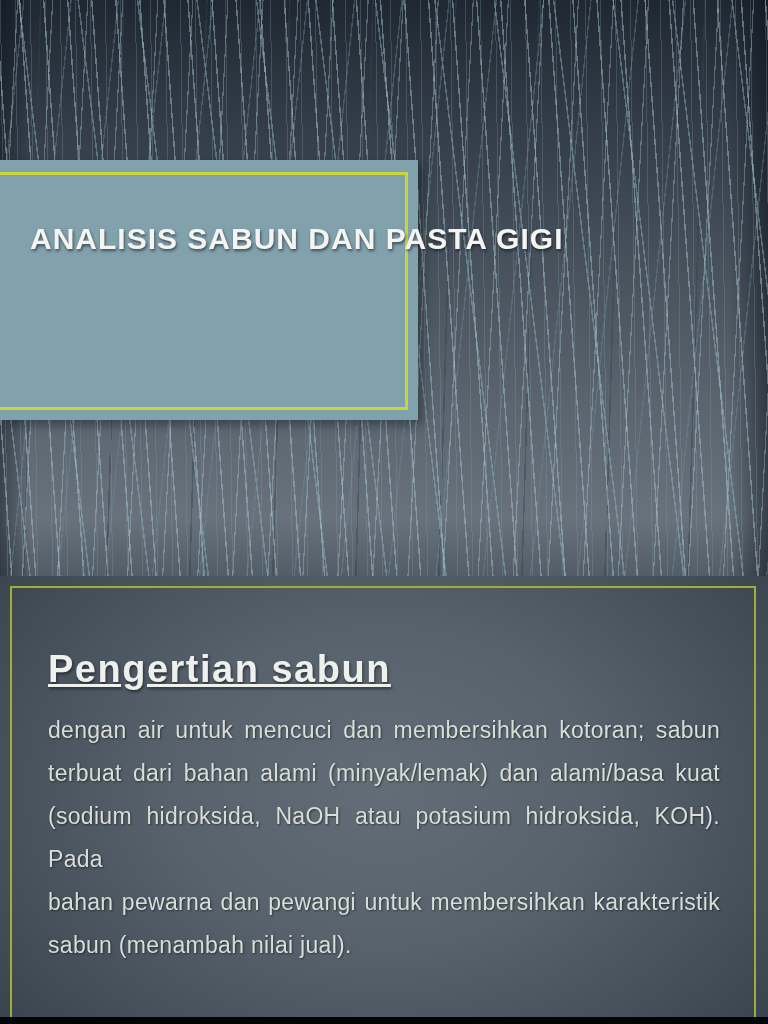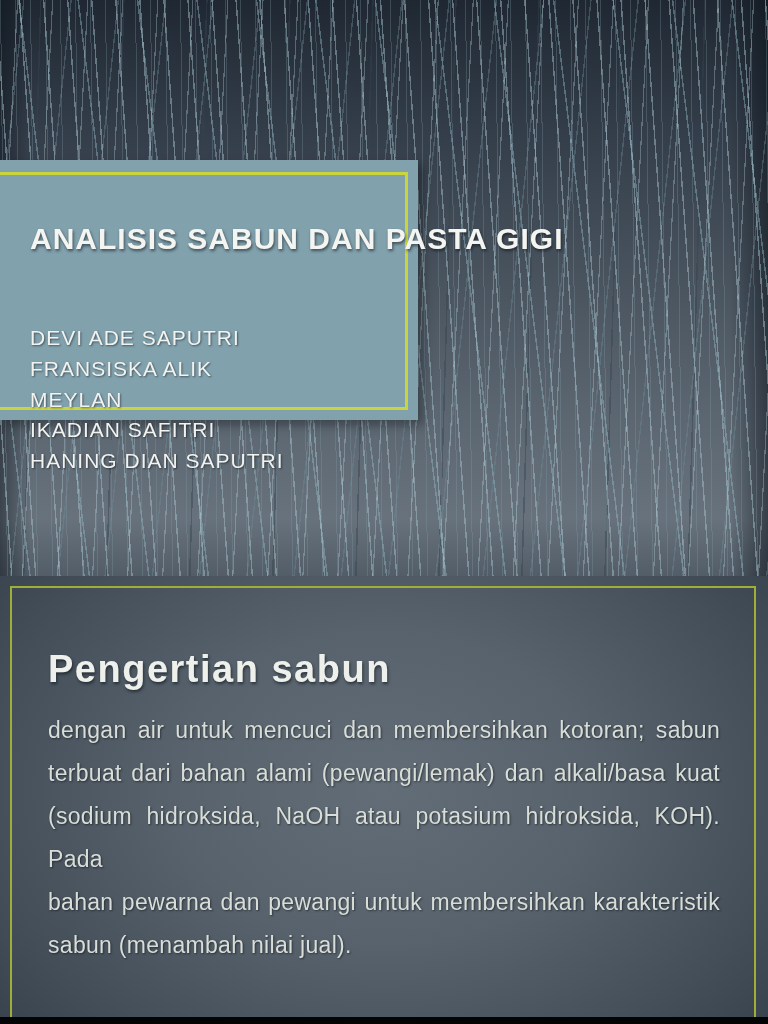--- a/index.html
+++ b/index.html
@@ -81,20 +81,21 @@
     border: 2px solid #a0ae38;
   }
   .slide2-title {
     position: absolute; left: 48px; top: 70px;
     color: #eef0ec;
     font-size: 38px; font-weight: bold;
     letter-spacing: 1.5px;
     line-height: 46px;
     text-shadow: 1px 2px 3px rgba(8,12,18,.55);
     white-space: nowrap;
+    text-decoration: underline;
   }
   .slide2-paragraph {
     position: absolute; left: 48px; top: 133px;
     width: 672px;
     color: #d9ddd7;
     font-size: 23px;
     letter-spacing: .3px;
     line-height: 43px;
     text-shadow: 1px 1px 2px rgba(8,12,18,.5);
   }
@@ -122,37 +123,30 @@
     <div class="stripes"></div>
 
     <div class="title-panel">
       <div class="title-panel-border"></div>
     </div>
 
     <div class="slide1-title">
       <div>ANALISIS SABUN DAN PASTA GIGI</div>
     </div>
 
-    <div class="member-names">
-      <div>DEVI ADE SAPUTRI</div>
-      <div>FRANSISKA ALIK</div>
-      <div>MEYLAN</div>
-      <div>IKADIAN SAFITRI</div>
-      <div>HANING DIAN SAPUTRI</div>
-    </div>
   </div>
 
   <div class="slide2">
     <div class="slide2-border"></div>
 
     <div class="slide2-title">Pengertian sabun</div>
 
     <div class="slide2-paragraph">
       <div class="para-line">dengan air untuk mencuci dan membersihkan kotoran; sabun</div>
-      <div class="para-line">terbuat dari bahan alami (pewangi/lemak) dan alkali/basa kuat</div>
+      <div class="para-line">terbuat dari bahan alami (minyak/lemak) dan alami/basa kuat</div>
       <div class="para-line">(sodium hidroksida, NaOH atau potasium hidroksida, KOH). Pada</div>
       <div class="para-line">bahan pewarna dan pewangi untuk membersihkan karakteristik</div>
       <div class="para-line last">sabun (menambah nilai jual).</div>
     </div>
   </div>
 
   <div class="bottom-bar"></div>
 </div>
 
 </body></html>

